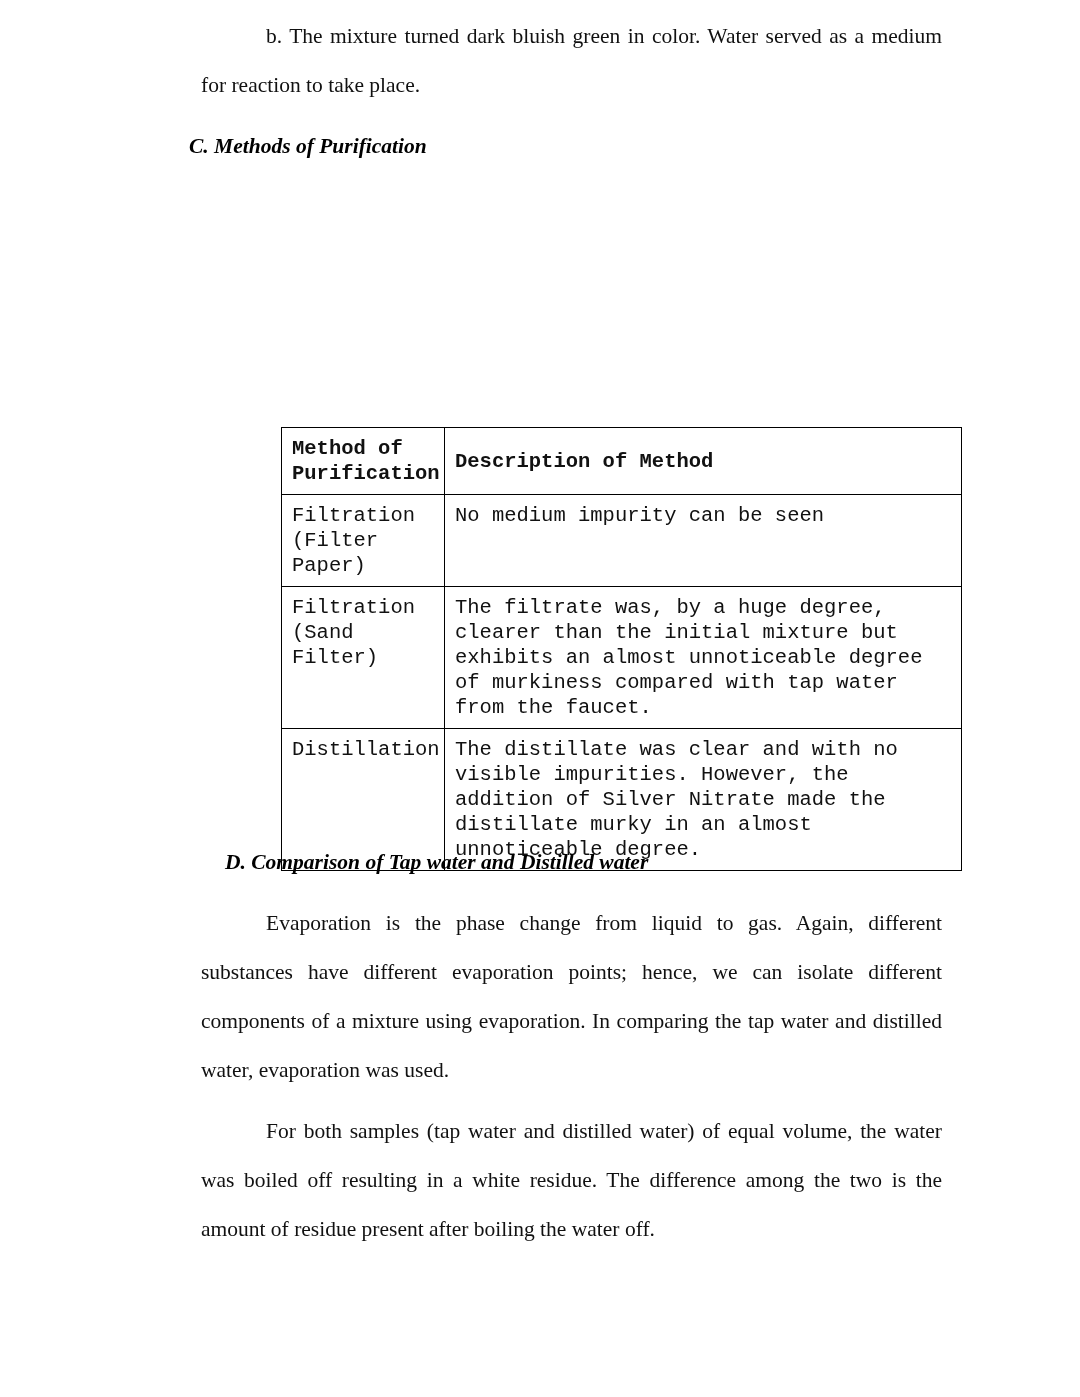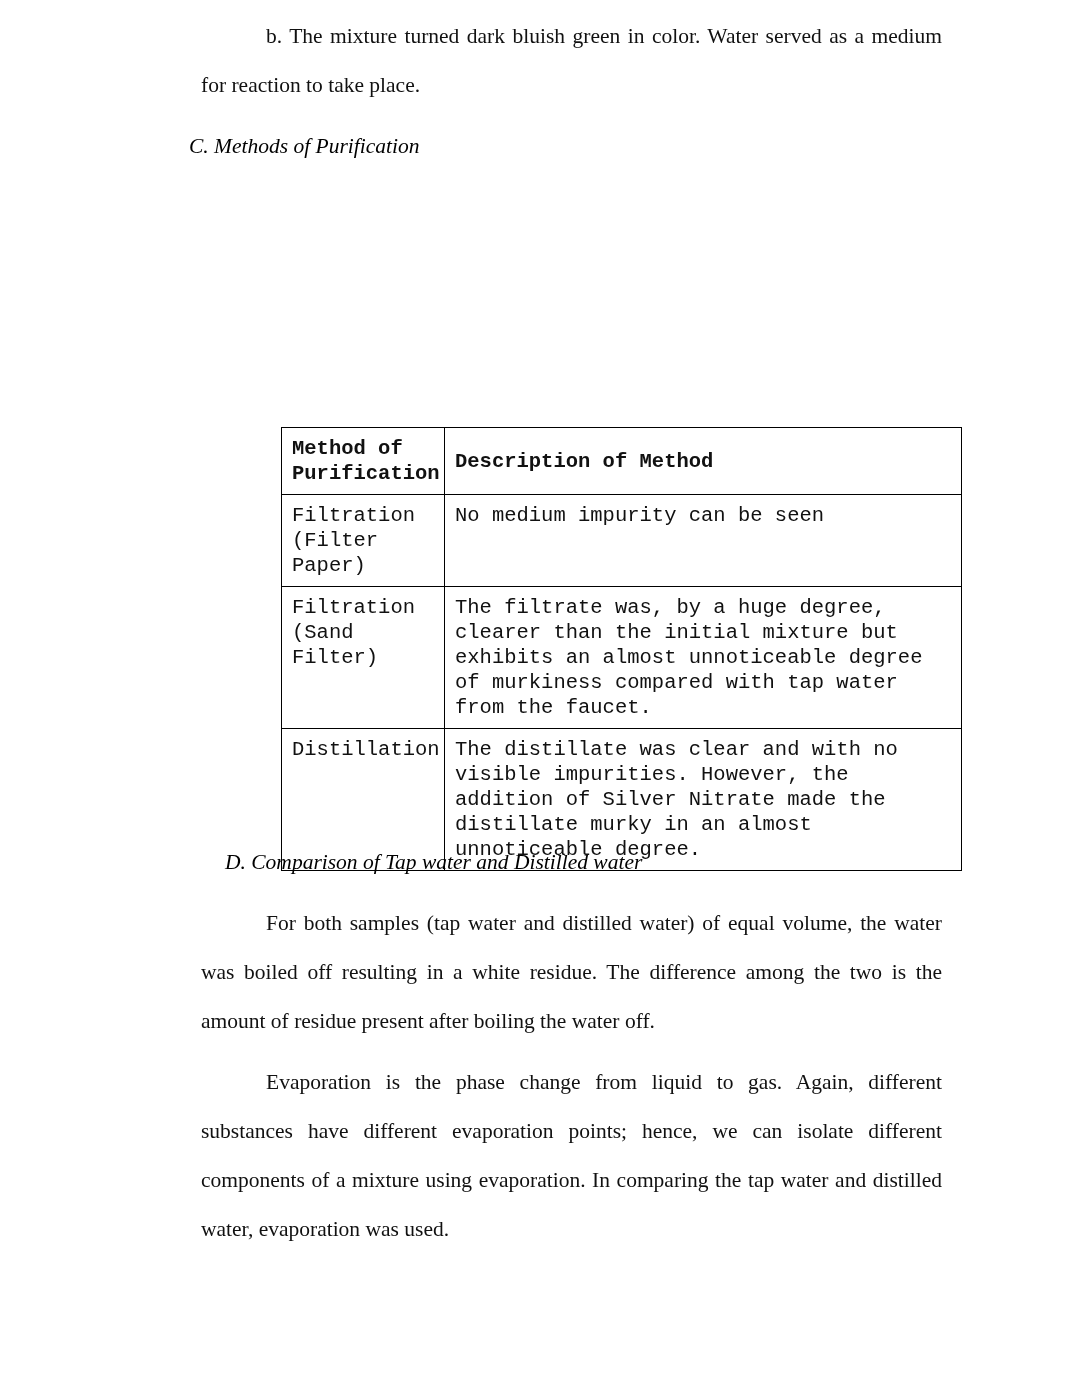--- a/index.html
+++ b/index.html
@@ -38,21 +38,21 @@
     margin: 12px;
     color: #111111;
   }
   .para.indent {
     text-indent: 65px;
   }
 
   
   .heading {
     font-size: 21.5px;
-    font-weight: normal;
+    font-weight: bold;
     font-style: italic;
     line-height: 49px;
     margin: 0;
     color: #000000;
     white-space: nowrap;
   }
   .heading.indent-d {
     padding-left: 36px;
   }
 
@@ -144,19 +144,19 @@
           <td class="cell-desc">The distillate was clear and with no visible impurities. However, the addition of Silver Nitrate made the distillate murky in an almost unnoticeable degree.</td>
         </tr>
       </tbody>
     </table>
   </div>
 
   <div class="content" style="top: 838px;">
 
     <h2 class="heading indent-d">D. Comparison of Tap water and Distilled water</h2>
 
+    <p class="para indent">Evaporation is the phase change from liquid to gas. Again, different substances have different evaporation points; hence, we can isolate different components of a mixture using evaporation. In comparing the tap water and distilled water, evaporation was used.</p>
+
     <p class="para indent">For both samples (tap water and distilled water) of equal volume, the water was boiled off resulting in a white residue. The difference among the two is the amount of residue present after boiling the water off.</p>
-
-    <p class="para indent">Evaporation is the phase change from liquid to gas. Again, different substances have different evaporation points; hence, we can isolate different components of a mixture using evaporation. In comparing the tap water and distilled water, evaporation was used.</p>
 
   </div>
 
 </div>
 
 </body></html>

